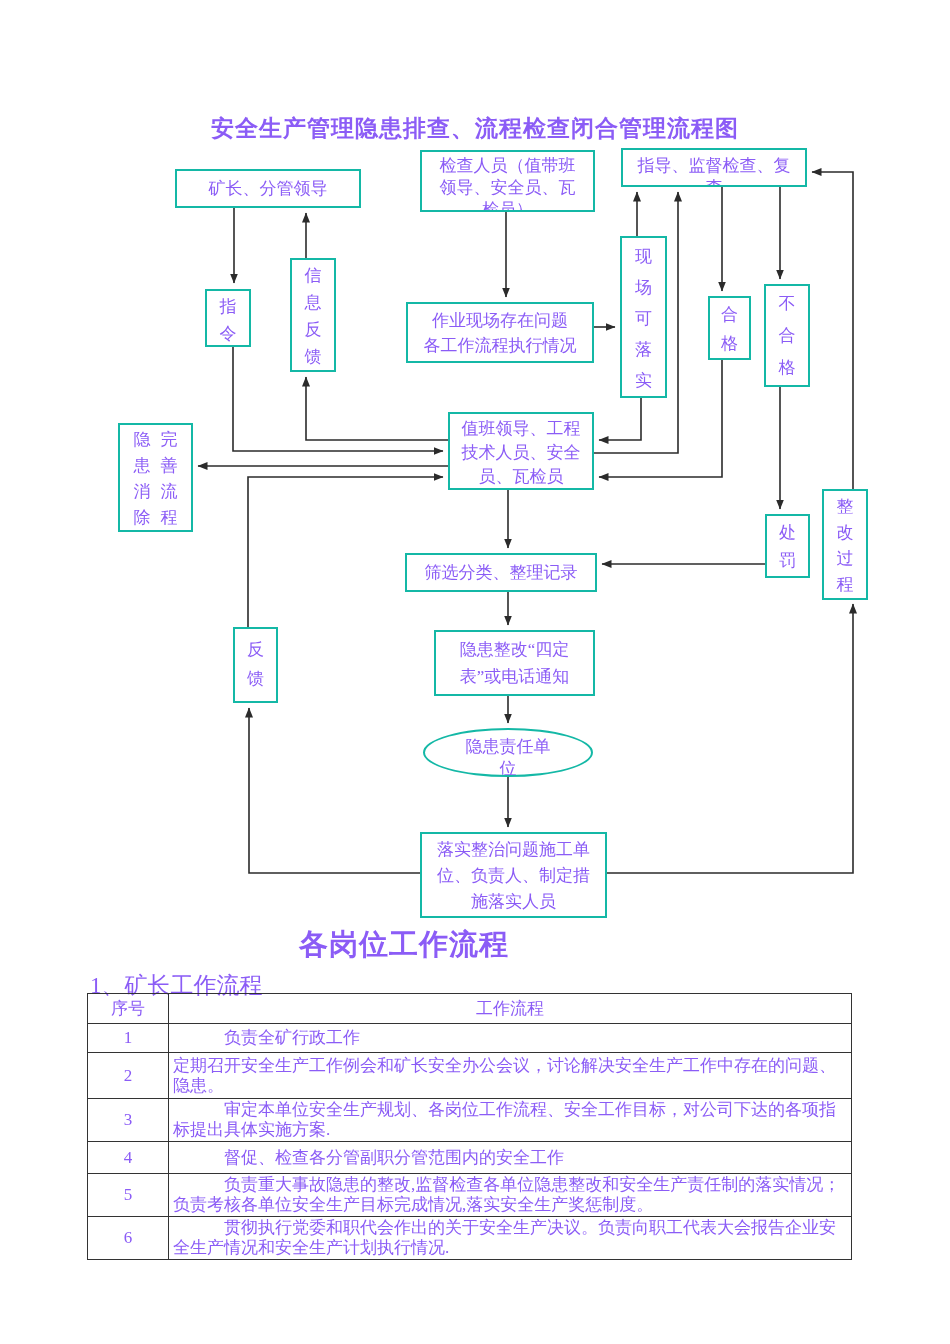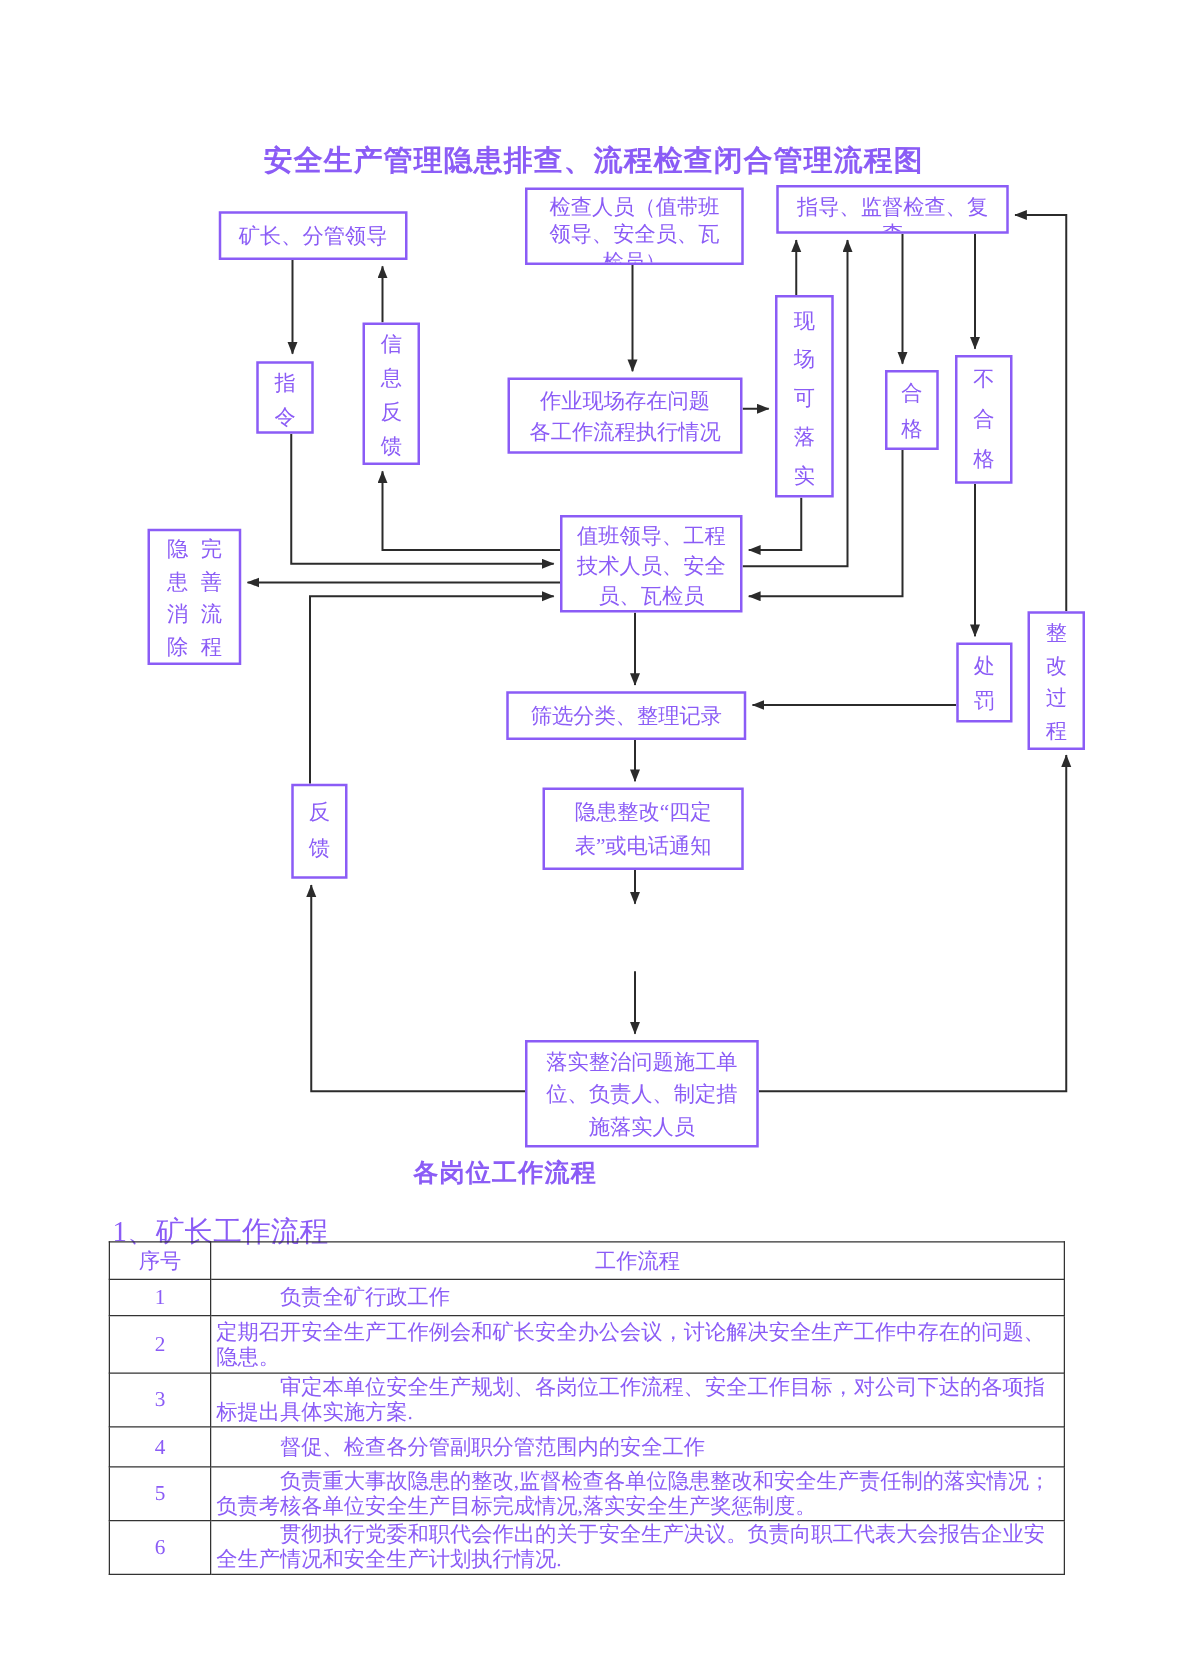--- a/index.html
+++ b/index.html
@@ -8,32 +8,32 @@
     font-family:"Liberation Serif","DejaVu Serif",serif;color:#8b5cf6;
     overflow:hidden;
   }
   .doc-title{
     position:absolute;left:0;top:113px;width:950px;text-align:center;
     font-family:"Liberation Sans","DejaVu Sans",sans-serif;
     font-weight:bold;font-size:23px;letter-spacing:1px;
   }
   #flow-svg{position:absolute;left:0;top:0;}
   .node{
-    position:absolute;background:#fff;border:2px solid #8b5cf6;
+    position:absolute;background:#fff;border:2px solid #14b8a6;
     box-sizing:border-box;text-align:center;overflow:hidden;
     font-size:17px;line-height:24px;
   }
   .node .lbl{white-space:pre-line;display:inline-block;}
   .v{letter-spacing:0;}
   .ellipse{border-radius:50%;}
   .twocol{display:flex;flex-direction:row;justify-content:center;gap:10px;align-items:flex-start;}
   .sec-title{
     position:absolute;left:0;top:925px;width:808px;text-align:center;
     font-family:"Liberation Sans","DejaVu Sans",sans-serif;
-    font-weight:bold;font-size:20px;letter-spacing:1px;
+    font-weight:bold;font-size:29px;letter-spacing:1px;
   }
   .tbl-caption{
     position:absolute;left:90px;top:970px;font-size:23px;
   }
   table.proc{
     position:absolute;left:87px;top:993px;width:765px;
     border-collapse:collapse;table-layout:fixed;
     font-size:17px;line-height:20px;
   }
   table.proc td,table.proc th{
@@ -77,21 +77,21 @@
       <path d="M508,490 V548" marker-end="url(#arr)"></path>
       <path d="M508,592 V625" marker-end="url(#arr)"></path>
       <path d="M508,696 V723" marker-end="url(#arr)"></path>
       <path d="M508,777 V827" marker-end="url(#arr)"></path>
       <path d="M420,873 H249 V708" marker-end="url(#arr)"></path>
       <path d="M607,873 H853 V604" marker-end="url(#arr)"></path>
       <path d="M853,489 V172 H812" marker-end="url(#arr)"></path>
     </g>
   </svg>
 
-  <div class="node" style="left:175px;top:169px;width:151px;height:39px;line-height:35px;">
+  <div class="node" style="left:175px;top:169px;width:186px;height:39px;line-height:35px;">
     <span class="lbl">矿长、分管领导</span>
   </div>
 
   <div class="node" style="left:420px;top:150px;width:175px;height:62px;line-height:22px;padding-top:3px;">
     <span class="lbl">检查人员（值带班
 领导、安全员、瓦
 检员）</span>
   </div>
 
   <div class="node" style="left:621px;top:148px;width:186px;height:39px;line-height:22px;padding-top:5px;">
@@ -171,20 +171,24 @@
   <div class="node v" style="left:233px;top:627px;width:45px;height:76px;line-height:29px;padding-top:6px;">
     <span class="lbl">反
 馈</span>
   </div>
 
   <div class="node" style="left:434px;top:630px;width:161px;height:66px;line-height:27px;padding-top:4px;">
     <span class="lbl">隐患整改“四定
 表”或电话通知</span>
   </div>
 
+  <div class="node ellipse" style="left:423px;top:728px;width:170px;height:49px;line-height:22px;padding-top:6px;">
+    <span class="lbl">隐患责任单
+位</span>
+  </div>
 
   <div class="node" style="left:420px;top:832px;width:187px;height:86px;line-height:26px;padding-top:3px;">
     <span class="lbl">落实整治问题施工单
 位、负责人、制定措
 施落实人员</span>
   </div>
 
   <div class="sec-title">各岗位工作流程</div>
   <div class="tbl-caption">1、矿长工作流程</div>
 

